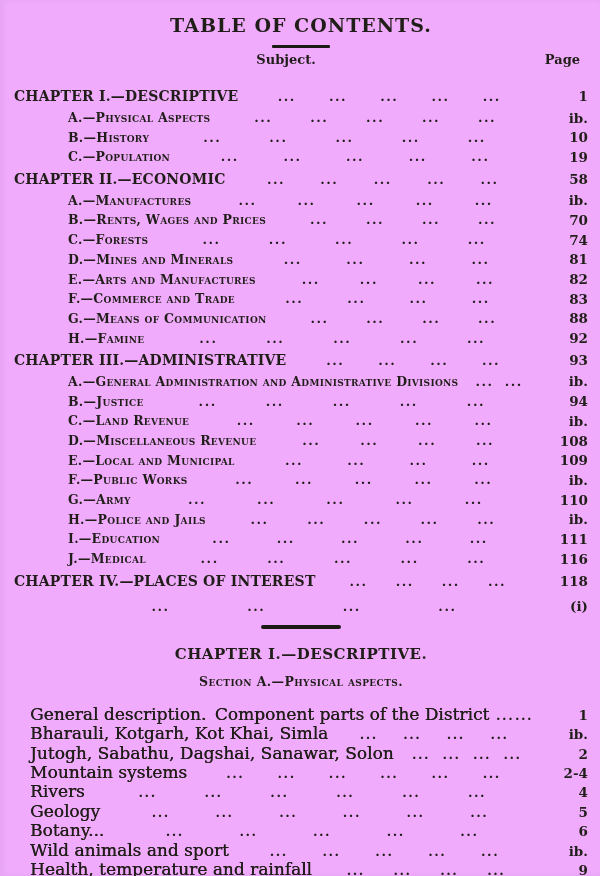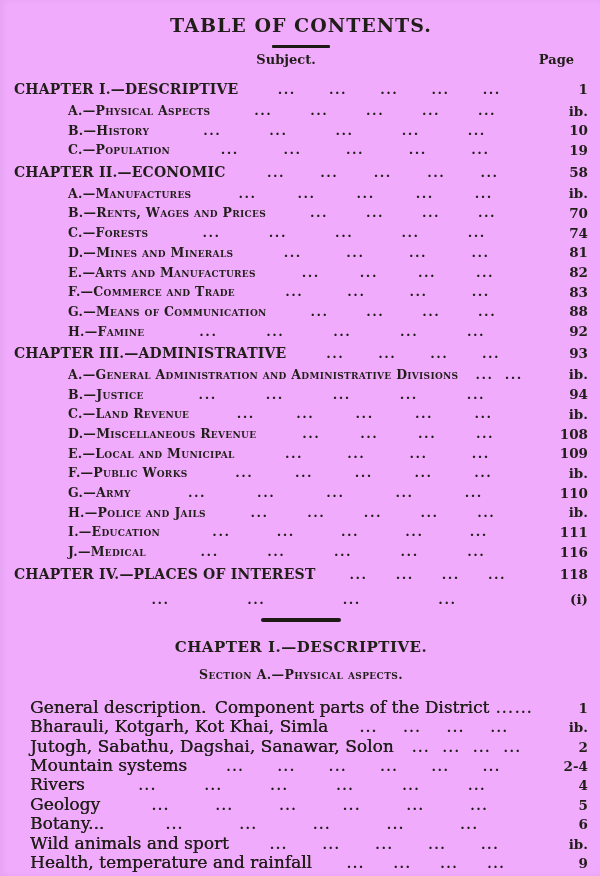--- a/index.html
+++ b/index.html
@@ -22,24 +22,24 @@
     margin-top:4px;
     white-space:nowrap;
   }
   .title-rule{
     width:58px;height:3px;background:#1d1a16;
     margin:9px auto 4px auto;border-radius:1px;
   }
   .col-heads{
     position:relative;height:20px;
     font-size:13px;font-weight:bold;
-    margin-bottom:9px;
+    margin-bottom:16px;
   }
   .col-heads .subject{position:absolute;left:0;right:30px;text-align:center;}
-  .col-heads .page-h{position:absolute;right:14px;top:0;}
+  .col-heads .page-h{position:absolute;right:8px;top:0;}
   .row{
     display:flex;align-items:baseline;
     height:19.7px;
   }
   .row .lbl{white-space:nowrap;}
   .row.chapter .lbl{font-size:14px;font-weight:bold;letter-spacing:0.2px;}
   .row.sub{padding-left:54px;align-items:center;}
   .row.sub .lbl{font-size:12.5px;font-weight:bold;font-variant:small-caps;letter-spacing:0.3px;}
   .row.gap{margin-top:4px;}
   .leaders{

